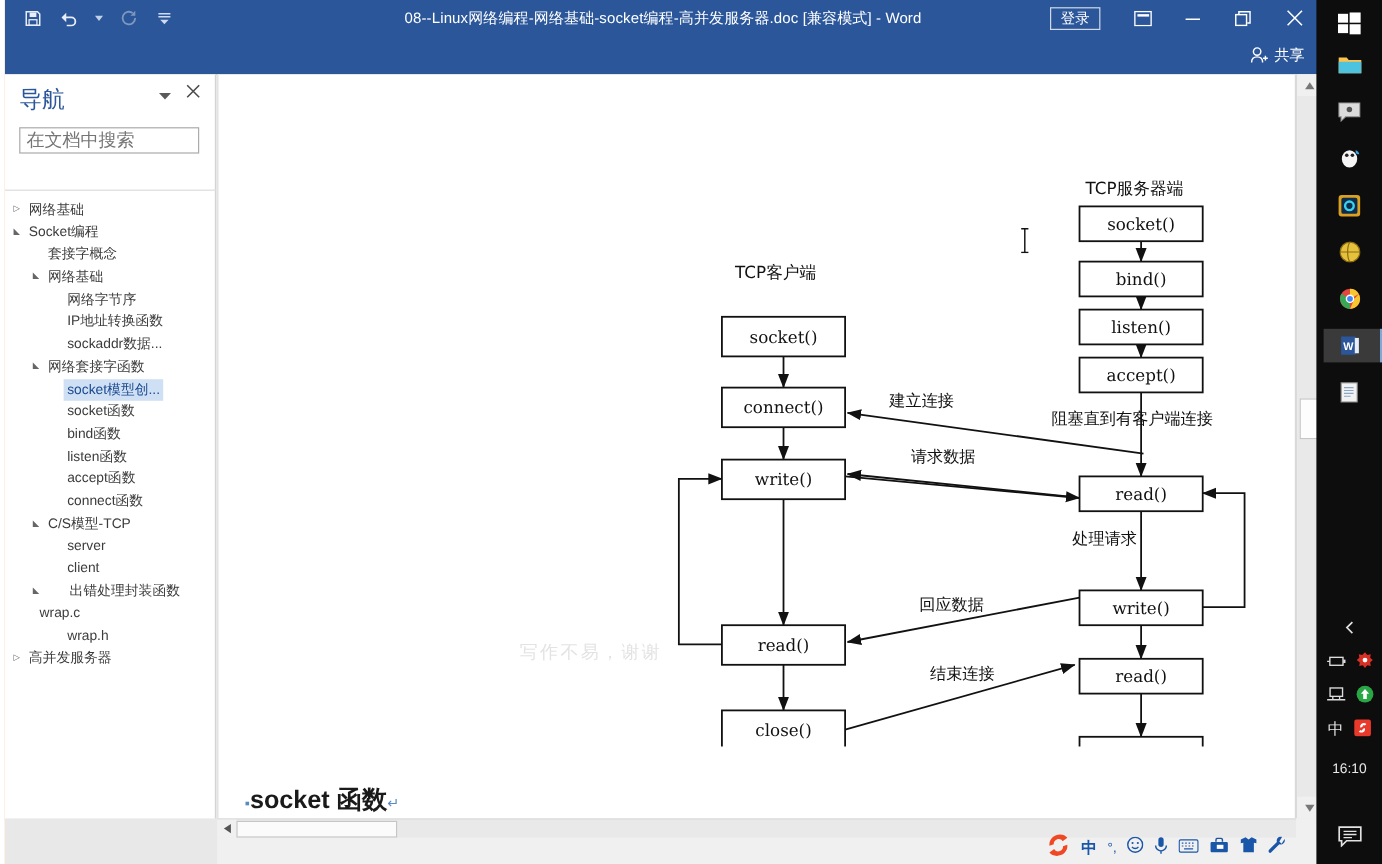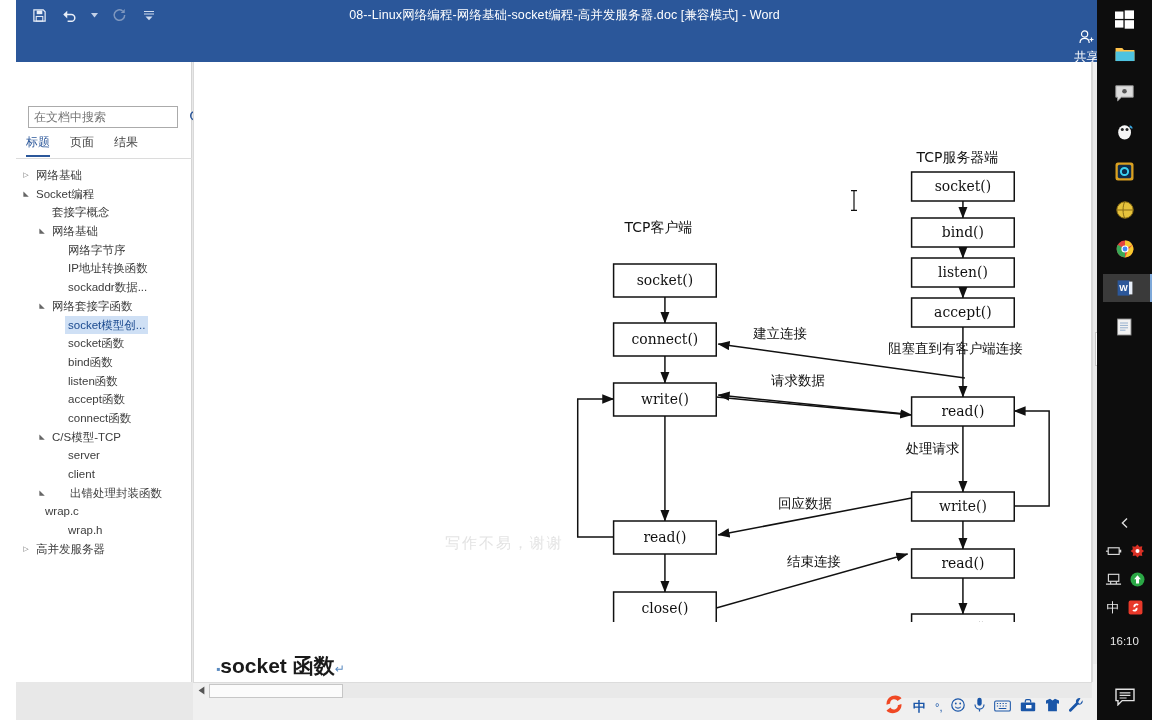--- a/index.html
+++ b/index.html
@@ -6,21 +6,21 @@
   html, body {
     width: 1152px; height: 720px;
     overflow: hidden;
     font-family: "Liberation Sans", sans-serif;
     background: #fff;
   }
   .screen { position: relative; width: 1152px; height: 720px; }
 
   
   .word-window {
-    position: absolute; left: 16px; top: 0;
+    position: absolute; left: 4px; top: 0;
     width: 1097px; height: 720px;
     background: #fdba74;
     overflow: hidden;
   }
 
   
   .titlebar {
     position: relative;
     height: 30px;
     background: #2b579a;
@@ -56,21 +56,21 @@
   .tab {
     font-size: 13px; color: #eaf0f9;
     padding: 0 13px; height: 32px; line-height: 32px;
     white-space: nowrap;
   }
   .tellme { display: flex; align-items: center; gap: 6px; margin-left: 12px; color: #cfdcf0; font-size: 12px; }
   .tellme svg { display:block; }
   .share {
     position: absolute; right: 14px; top: 0; height: 32px;
     display: flex; align-items: center; gap: 5px;
-    color: #fff; font-size: 12.5px; flex-direction: column;
+    color: #fff; font-size: 12.5px;
   }
   .share svg { display:block; }
 
   
   .workarea { position: relative; height: 658px; background: #e8e8e8; }
 
   
   .navpane {
     position: absolute; left: 0; top: 0; width: 176px; height: 620px;
     background: #fff;
@@ -84,22 +84,22 @@
   .nav-drop { position: absolute; right: 36px; top: 14px; color: #5a5a5a; font-size: 9px; }
   .nav-close { position: absolute; right: 12px; top: 8px; color: #555; font-size: 15px; line-height: 15px; }
   .nav-search {
     position: absolute; left: 12px; top: 44px;
     width: 150px; height: 22px;
     border: 1px solid #ababab; background: #fff;
     display: flex; align-items: center;
   }
   .nav-search input {
     border: 0; outline: 0; flex: 1;
-    font-size: 12px; color: #808080;
-    padding-left: 5px; font-family: Liberation Serif, serif;
+    font-size: 15px; color: #808080;
+    padding-left: 5px; font-family: Liberation Sans, sans-serif;
     background: transparent;
   }
   .nav-search .s-ico { color: #2b579a; font-size: 12px; padding-right: 2px; display:flex; }
   .nav-search .s-caret { color: #444; font-size: 7px; padding: 0 4px 0 1px; }
   .nav-tabs {
     position: absolute; left: 10px; top: 72px;
     width: 156px; height: 22px;
     display: flex; align-items: flex-start; gap: 20px;
     font-size: 12px;
   }
@@ -240,56 +240,89 @@
             </svg>
         </span>
         <span class="qat-btn">
           <svg width="12" height="12" viewBox="0 0 12 12">
               <path d="M1 2.5h10M1 5h10" stroke="#cfdbee" stroke-width="1.2"></path>
               <path d="M2.5 7.5h7L6 11.2z" fill="#cfdbee"></path>
             </svg>
         </span>
       </div>
       <div class="title-text">08--Linux网络编程-网络基础-socket编程-高并发服务器.doc [兼容模式]  -  Word</div>
+      <div class="tb-right">
+        <div class="signin-btn">登录</div>
+        <div class="tb-sys">
+          <svg width="15" height="13" viewBox="0 0 16 14">
+              <rect x="0.7" y="0.7" width="14.6" height="12.6" fill="none" stroke="#fff" stroke-width="1.2"></rect>
+              <rect x="3" y="3" width="10.5" height="2.2" fill="#fff"></rect>
+            </svg>
+        </div>
+        <div class="tb-sys">
+          <svg width="14" height="12" viewBox="0 0 14 12">
+              <path d="M1 7h12" stroke="#fff" stroke-width="1.3"></path>
+            </svg>
+        </div>
+        <div class="tb-sys">
+          <svg width="14" height="13" viewBox="0 0 14 13">
+              <rect x="0.8" y="3.2" width="9" height="9" fill="none" stroke="#fff" stroke-width="1.2"></rect>
+              <path d="M3.4 3V0.8h9.3v9.3h-2.3" fill="none" stroke="#fff" stroke-width="1.2"></path>
+            </svg>
+        </div>
+        <div class="tb-sys" style="width:44px">
+          <svg width="14" height="14" viewBox="0 0 14 14">
+              <path d="M1 1l12 12M13 1L1 13" stroke="#fff" stroke-width="1.3"></path>
+            </svg>
+        </div>
+      </div>
     </div>
 
     <div class="ribbonbar">
       <div class="share">
         <span>
           <svg width="15" height="14" viewBox="0 0 15 14">
               <circle cx="5.6" cy="4" r="3.1" fill="none" stroke="#fff" stroke-width="1.2"></circle>
               <path d="M1 13c0-3 2-4.6 4.6-4.6S10.2 10 10.2 13" fill="none" stroke="#fff" stroke-width="1.2"></path>
               <path d="M10.5 9.5h4M12.5 7.5v4" stroke="#fff" stroke-width="1.2"></path>
             </svg>
         </span>
         <span>共享</span>
       </div>
     </div>
 
     <div class="workarea">
 
       <div class="navpane">
+        <div class="nav-header">
+          <div class="nav-title">导航</div>
+          <div class="nav-drop">
+            <svg width="11" height="7" viewBox="0 0 11 7">
+                <path d="M0.5 0.5h10L5.5 6z" fill="#5a5a5a"></path>
+              </svg>
+          </div>
+          <div class="nav-close">
+            <svg width="12" height="12" viewBox="0 0 12 12">
+                <path d="M1 1l10 10M11 1L1 11" stroke="#4a4a4a" stroke-width="1.3"></path>
+              </svg>
+          </div>
+        </div>
         <div class="nav-search">
           <input value="" placeholder="在文档中搜索" style="">
           <span class="s-ico">
             <svg width="14" height="14" viewBox="0 0 14 14">
                 <circle cx="5.8" cy="5.8" r="4.1" fill="none" stroke="#2b579a" stroke-width="1.5"></circle>
                 <path d="M9 9l4 4" stroke="#2b579a" stroke-width="1.6"></path>
               </svg>
           </span>
           <span class="s-caret">
             <svg width="7" height="5" viewBox="0 0 7 5">
                 <path d="M0 0h7L3.5 4.6z" fill="#444"></path>
               </svg>
           </span>
-        </div>
-        <div class="nav-tabs">
-          <div class="nav-tab active">标题</div>
-          <div class="nav-tab">页面</div>
-          <div class="nav-tab">结果</div>
         </div>
         <div class="nav-rule"></div>
         <div class="nav-tree" id="nav-tree">
             <div class="nav-item"><span class="tw" style="left: 4px;">▷</span><span class="lbl" style="margin-left: 17px;">网络基础</span></div>
             <div class="nav-item"><span class="tw" style="left: 4px; transform: scaleX(-1); display: inline-block;">◢</span><span class="lbl" style="margin-left: 17px;">Socket编程</span></div>
             <div class="nav-item"><span class="lbl" style="margin-left: 33px;">套接字概念</span></div>
             <div class="nav-item"><span class="tw" style="left: 20px; transform: scaleX(-1); display: inline-block;">◢</span><span class="lbl" style="margin-left: 33px;">网络基础</span></div>
             <div class="nav-item"><span class="lbl" style="margin-left: 49px;">网络字节序</span></div>
             <div class="nav-item"><span class="lbl" style="margin-left: 49px;">IP地址转换函数</span></div>
             <div class="nav-item"><span class="lbl" style="margin-left: 49px;">sockaddr数据...</span></div>

